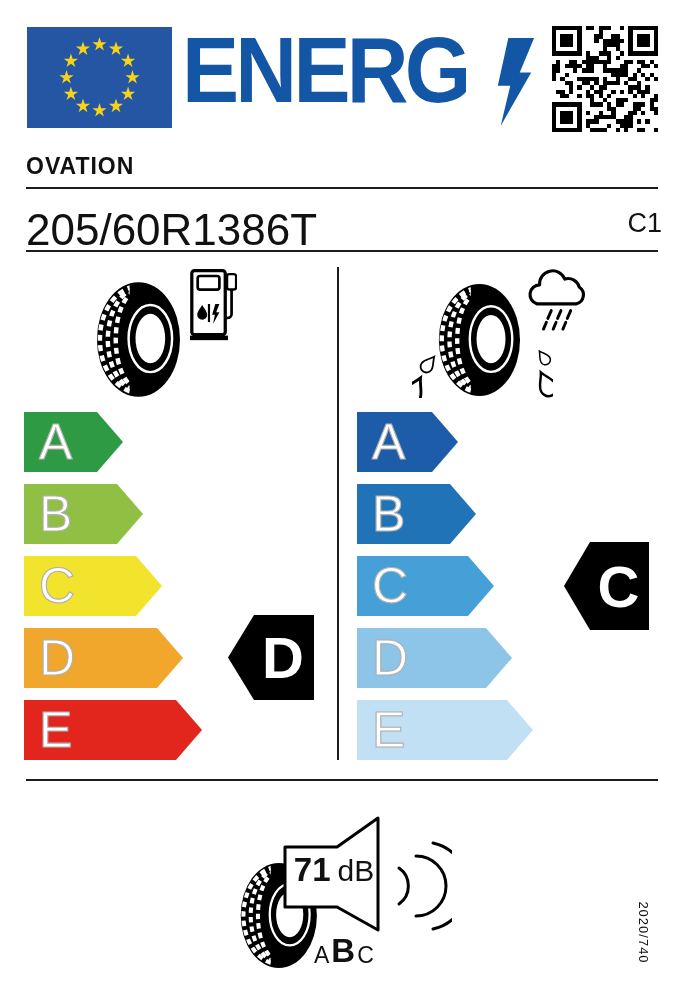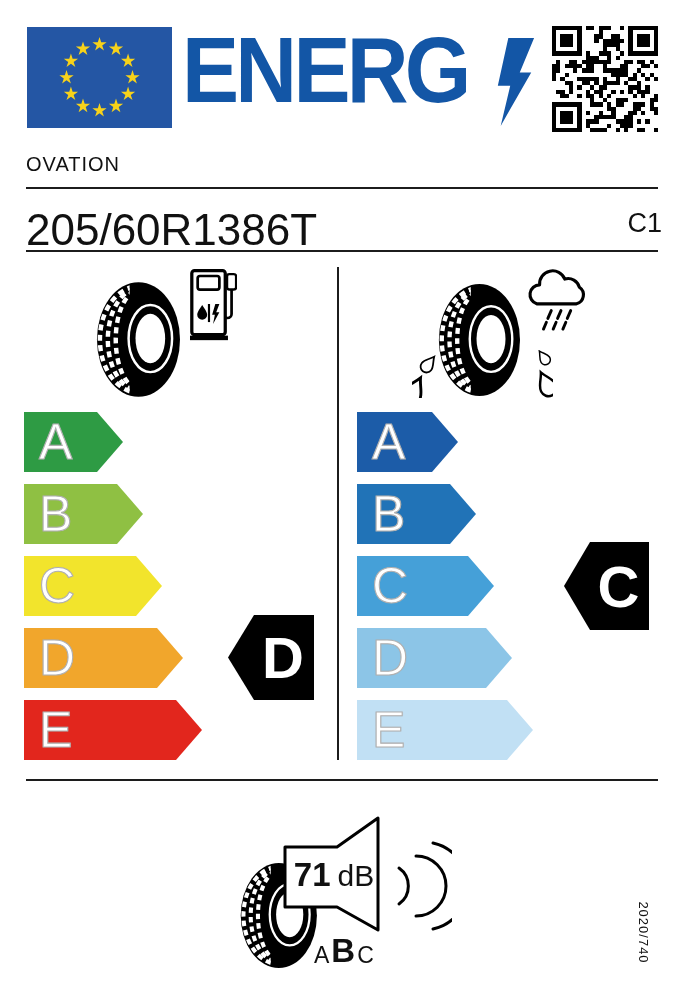--- a/index.html
+++ b/index.html
@@ -7,21 +7,21 @@
     width:682px;height:1000px;background:#ffffff;position:relative;overflow:hidden;
     font-family:"Liberation Sans", sans-serif;color:#111;
   }
   .abs{position:absolute;}
   
   #flag{left:27px;top:27px;width:145px;height:101px;}
   #energ{left:182px;top:24px;font-size:92px;font-weight:bold;letter-spacing:-4px;line-height:1;transform:scaleX(.93);transform-origin:left top;white-space:nowrap;}
   #bolt{left:494px;top:36px;width:42px;height:92px;}
   #qr{left:552px;top:26px;width:106px;height:106px;}
   
-  #brand{left:26px;top:153px;font-size:20px;font-weight:normal;letter-spacing:1px;}
+  #brand{left:26px;top:153px;font-size:23px;font-weight:bold;letter-spacing:1px;}
   #size{left:26px;top:205px;font-size:44px;letter-spacing:0px;}
   #tclass{right:20px;top:208px;font-size:27px;}
   .rule{left:26px;width:632px;height:2px;background:#1c1c1c;}
   #rule1{top:187px;}
   #rule2{top:250px;}
   #rule3{top:779px;}
   #divider{left:337px;top:267px;width:2px;height:493px;background:#1c1c1c;}
   
   #tire-fuel{left:93px;top:281px;width:87px;height:117px;}
   #pump{left:190px;top:266px;width:47px;height:76px;}
@@ -42,21 +42,21 @@
   .indicator{
     position:absolute;background:#000;display:flex;align-items:center;justify-content:center;
     clip-path:polygon(0 50%, 26px 0, 100% 0, 100% 100%, 26px 100%);
   }
   .indicator span{color:#fff;font-weight:bold;font-size:58px;margin-left:24px;}
   #ind-fuel{left:228px;top:615px;width:86px;height:85px;}
   #ind-wet{left:564px;top:542px;width:85px;height:88px;}
   
   #tire-noise{left:237px;top:862px;width:80px;height:107px;}
   #speaker{left:280px;top:812px;width:102px;height:122px;}
-  #db-text{left:288px;top:860px;width:92px;text-align:center;white-space:nowrap;line-height:30px;}
+  #db-text{left:288px;top:860px;width:92px;text-align:center;white-space:nowrap;line-height:19px;}
   #db-text .val{font-size:33px;font-weight:bold;}
   #db-text .unit{font-size:30px;margin-left:7px;}
   #waves{left:394px;top:838px;width:58px;height:96px;}
   #abc{left:314px;top:931px;height:36px;display:flex;align-items:flex-end;letter-spacing:2px;}
   #abc .small{font-size:23px;line-height:1;}
   #abc .big{font-size:33px;line-height:1;font-weight:bold;}
   #regulation{left:607px;top:925px;width:72px;font-size:13px;text-align:center;transform:rotate(90deg);letter-spacing:1px;white-space:nowrap;}
   svg{display:block;}
 </style>
 </head>

